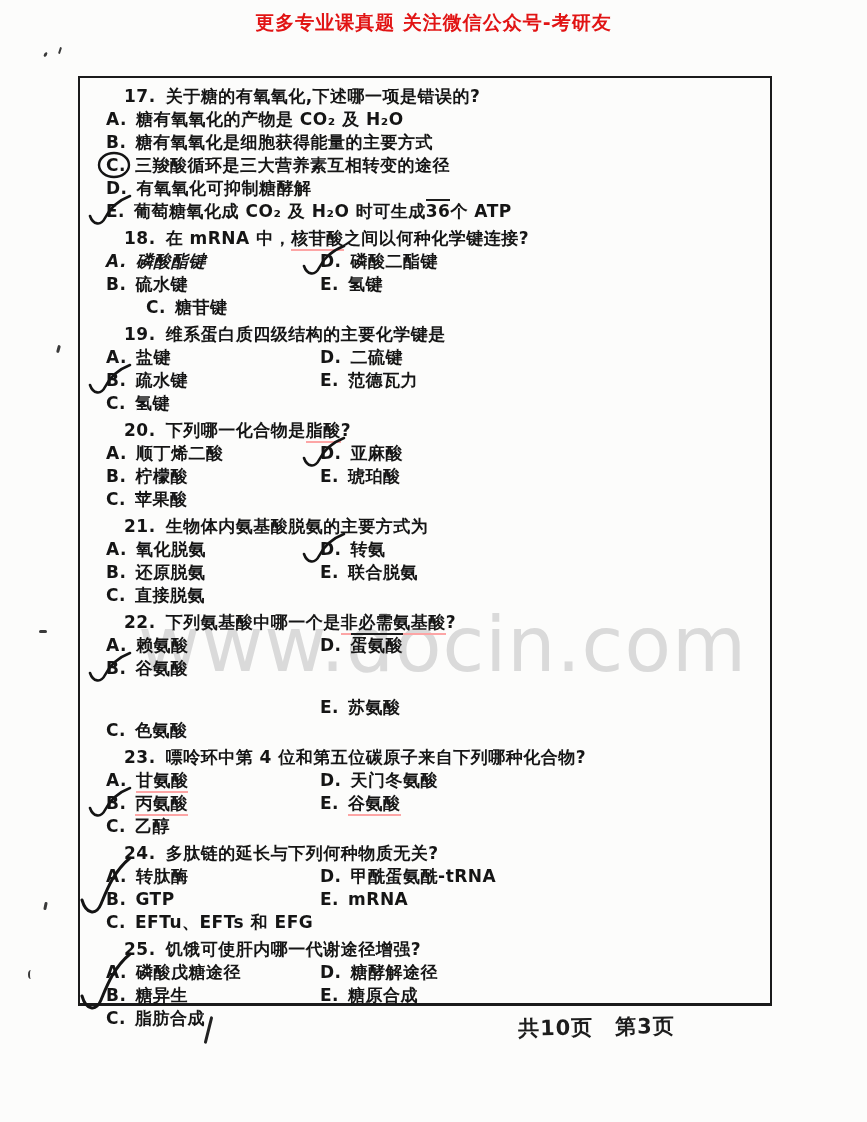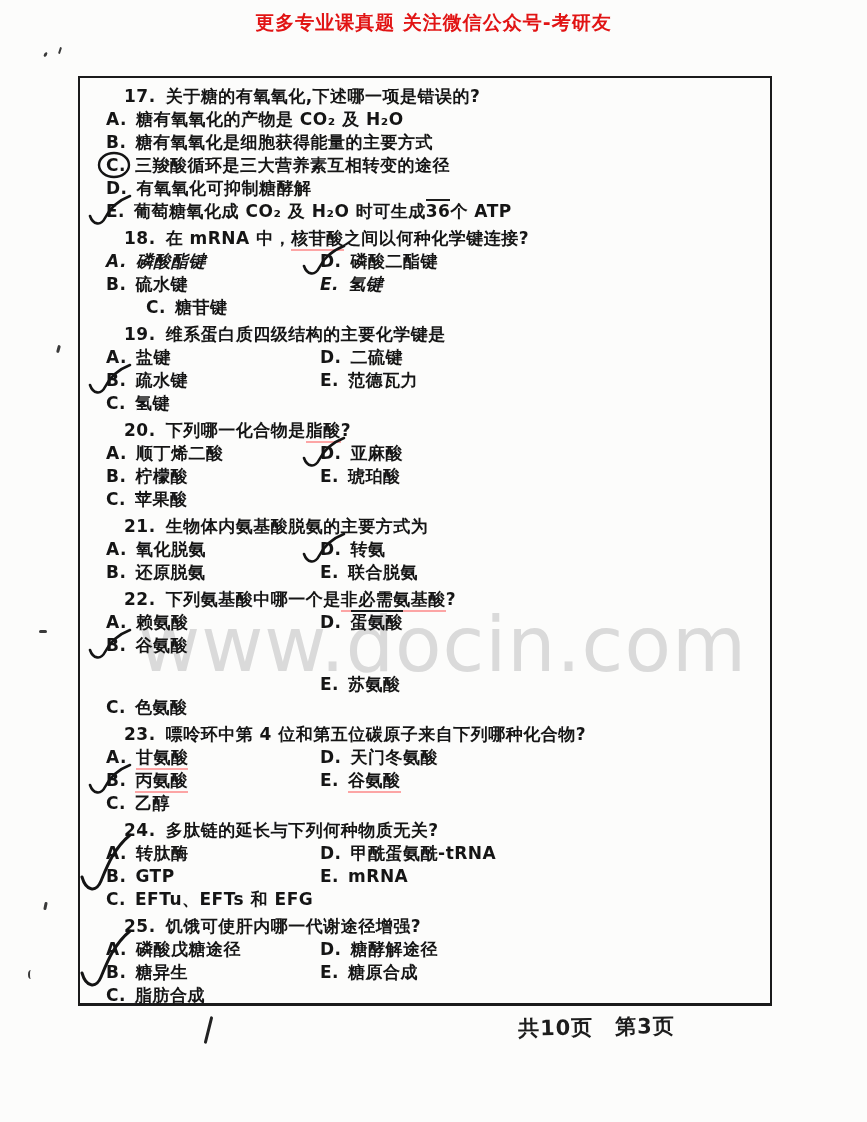--- a/index.html
+++ b/index.html
@@ -95,21 +95,21 @@
       </div>
       <div class="question">
         <div class="q-title"><span class="q-num">18.</span><span class="q-text"><span>在 mRNA 中，</span><span class="u-under">核苷酸</span><span>之间以何种化学键连接?</span></span></div>
         <div class="opts twocol">
           <div class="opt" style="grid-area: a; font-style: italic;"><span class="opt-label">A.</span><span class="opt-text"><span>磷酸酯键</span></span></div>
           <div class="opt" style="grid-area: b;"><span class="opt-label">B.</span><span class="opt-text"><span>硫水键</span></span></div>
           <div class="opt" style="grid-area: c; margin-left: 40px;"><span class="opt-label">C.</span><span class="opt-text"><span>糖苷键</span></span></div>
           <div class="opt" style="grid-area: d;"><svg class="mark mark-check" width="44" height="36" viewBox="0 0 44 36">
               <path d="M2 22 C5 31, 13 32, 17 24 C21 16, 29 7, 42 2" stroke-width="2.6"></path>
             </svg><span class="opt-label">D.</span><span class="opt-text"><span>磷酸二酯键</span></span></div>
-          <div class="opt" style="grid-area: e; font-style: italic;"><span class="opt-label">E.</span><span class="opt-text"><span>氢键</span></span></div>
+          <div class="opt" style="grid-area: e;"><span class="opt-label">E.</span><span class="opt-text"><span>氢键</span></span></div>
         </div>
       </div>
       <div class="question">
         <div class="q-title"><span class="q-num">19.</span><span class="q-text"><span>维系蛋白质四级结构的主要化学键是</span></span></div>
         <div class="opts twocol">
           <div class="opt" style="grid-area: a;"><span class="opt-label">A.</span><span class="opt-text"><span>盐键</span></span></div>
           <div class="opt" style="grid-area: b;"><svg class="mark mark-check" width="44" height="36" viewBox="0 0 44 36">
               <path d="M2 22 C5 31, 13 32, 17 24 C21 16, 29 7, 42 2" stroke-width="2.6"></path>
             </svg><span class="opt-label">B.</span><span class="opt-text"><span>疏水键</span></span></div>
           <div class="opt" style="grid-area: c;"><span class="opt-label">C.</span><span class="opt-text"><span>氢键</span></span></div>
@@ -127,20 +127,21 @@
               <path d="M2 22 C5 31, 13 32, 17 24 C21 16, 29 7, 42 2" stroke-width="2.6"></path>
             </svg><span class="opt-label">D.</span><span class="opt-text"><span>亚麻酸</span></span></div>
           <div class="opt" style="grid-area: e;"><span class="opt-label">E.</span><span class="opt-text"><span>琥珀酸</span></span></div>
         </div>
       </div>
       <div class="question">
         <div class="q-title"><span class="q-num">21.</span><span class="q-text"><span>生物体内氨基酸脱氨的主要方式为</span></span></div>
         <div class="opts twocol">
           <div class="opt" style="grid-area: a;"><span class="opt-label">A.</span><span class="opt-text"><span>氧化脱氨</span></span></div>
           <div class="opt" style="grid-area: b;"><span class="opt-label">B.</span><span class="opt-text"><span>还原脱氨</span></span></div>
+          <div class="opt" style="grid-area: c;"><span class="opt-label">C.</span><span class="opt-text"><span>直接脱氨</span></span></div>
           <div class="opt" style="grid-area: d;"><svg class="mark mark-check" width="44" height="36" viewBox="0 0 44 36">
               <path d="M2 22 C5 31, 13 32, 17 24 C21 16, 29 7, 42 2" stroke-width="2.6"></path>
             </svg><span class="opt-label">D.</span><span class="opt-text"><span>转氨</span></span></div>
           <div class="opt" style="grid-area: e;"><span class="opt-label">E.</span><span class="opt-text"><span>联合脱氨</span></span></div>
         </div>
       </div>
       <div class="question">
         <div class="q-title"><span class="q-num">22.</span><span class="q-text"><span>下列氨基酸中哪一个是</span><span class="u-under">非必需氨基酸</span><span>?</span></span></div>
         <div class="opts twocol">
           <div class="opt" style="grid-area: a;"><span class="opt-label">A.</span><span class="opt-text"><span>赖氨酸</span></span></div>

